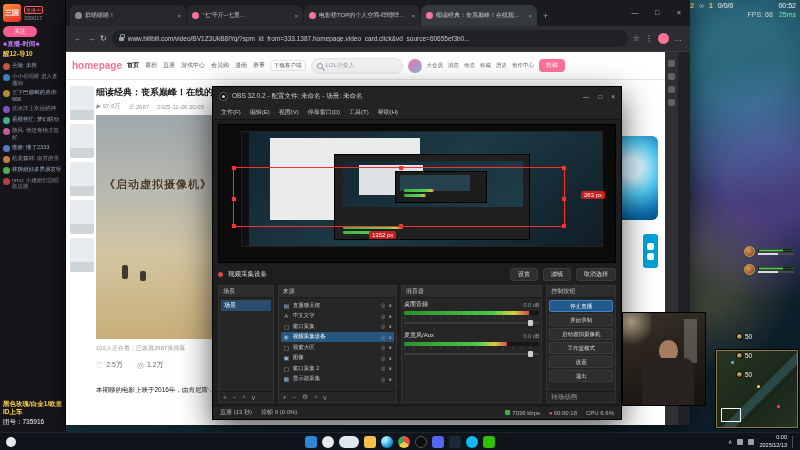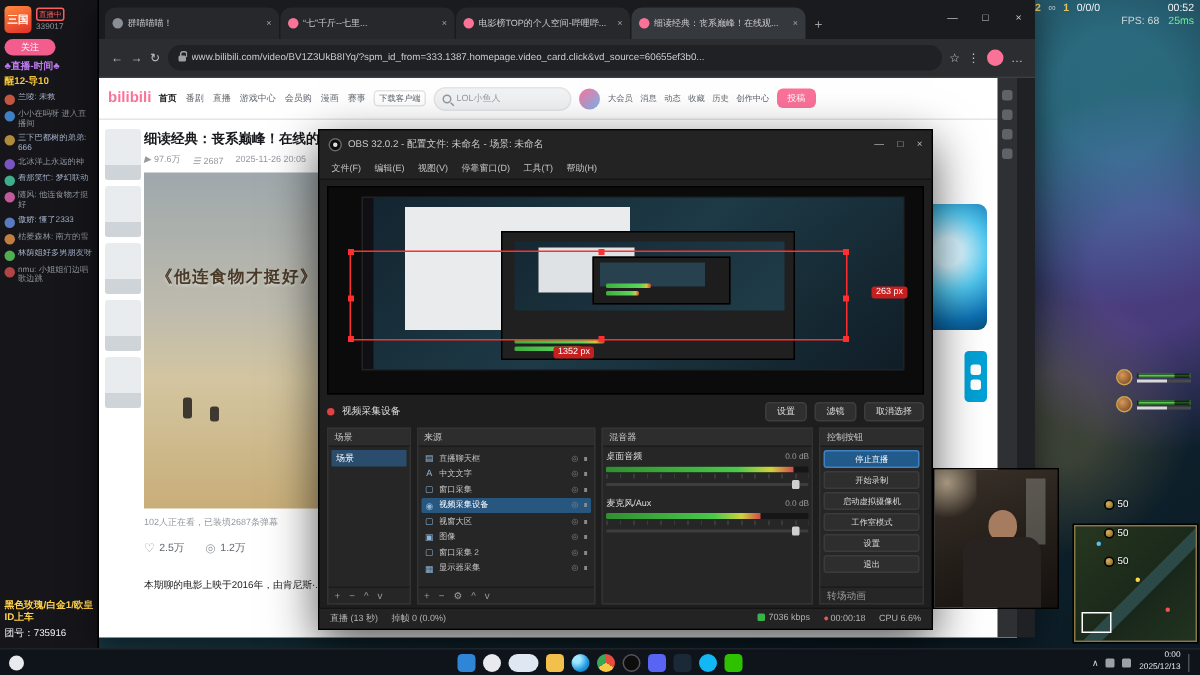--- a/index.html
+++ b/index.html
@@ -376,21 +376,21 @@
         <span class="url-t">www.bilibili.com/video/BV1Z3UkB8IYq/?spm_id_from=333.1387.homepage.video_card.click&amp;vd_source=60655ef3b0...</span>
       </div>
       <span class="nav-ic">☆</span>
       <span class="nav-ic">⋮</span>
       <span class="addr-av"></span>
       <span class="nav-ic">…</span>
     </div>
 
     <div class="page">
       <div class="bh">
-        <span class="bh-logo">bilibili</span>
+        <span class="bh-logo">homepage</span>
         <div class="bh-nav">
           <span>首页</span>
           <span>番剧</span>
           <span>直播</span>
           <span>游戏中心</span>
           <span>会员购</span>
           <span>漫画</span>
           <span>赛事</span>
         </div>
         <span class="bh-dl">下载客户端</span>
@@ -419,21 +419,21 @@
       </div>
 
       <div class="vcol">
         <div class="v-title">细读经典：丧系巅峰！在线的</div>
         <div class="v-stats">
           <span><i class="ic">▶</i><span>97.6万</span></span>
           <span><i class="ic">☰</i><span>2687</span></span>
           <span>2025-11-26 20:05</span>
         </div>
         <div class="player">
-          <div class="p-text">《他连食物才挺好》</div>
+          <div class="p-text">《启动虚拟摄像机》</div>
           <div class="p-fig" style="left:26px;top:150px"></div>
           <div class="p-fig" style="left:44px;top:156px;height:10px"></div>
         </div>
         <div class="watch">102人正在看，已装填2687条弹幕</div>
         <div class="acts">
           <span class="act">
               <i>♡</i>
               <span>2.5万</span>
             </span>
           <span class="act">

